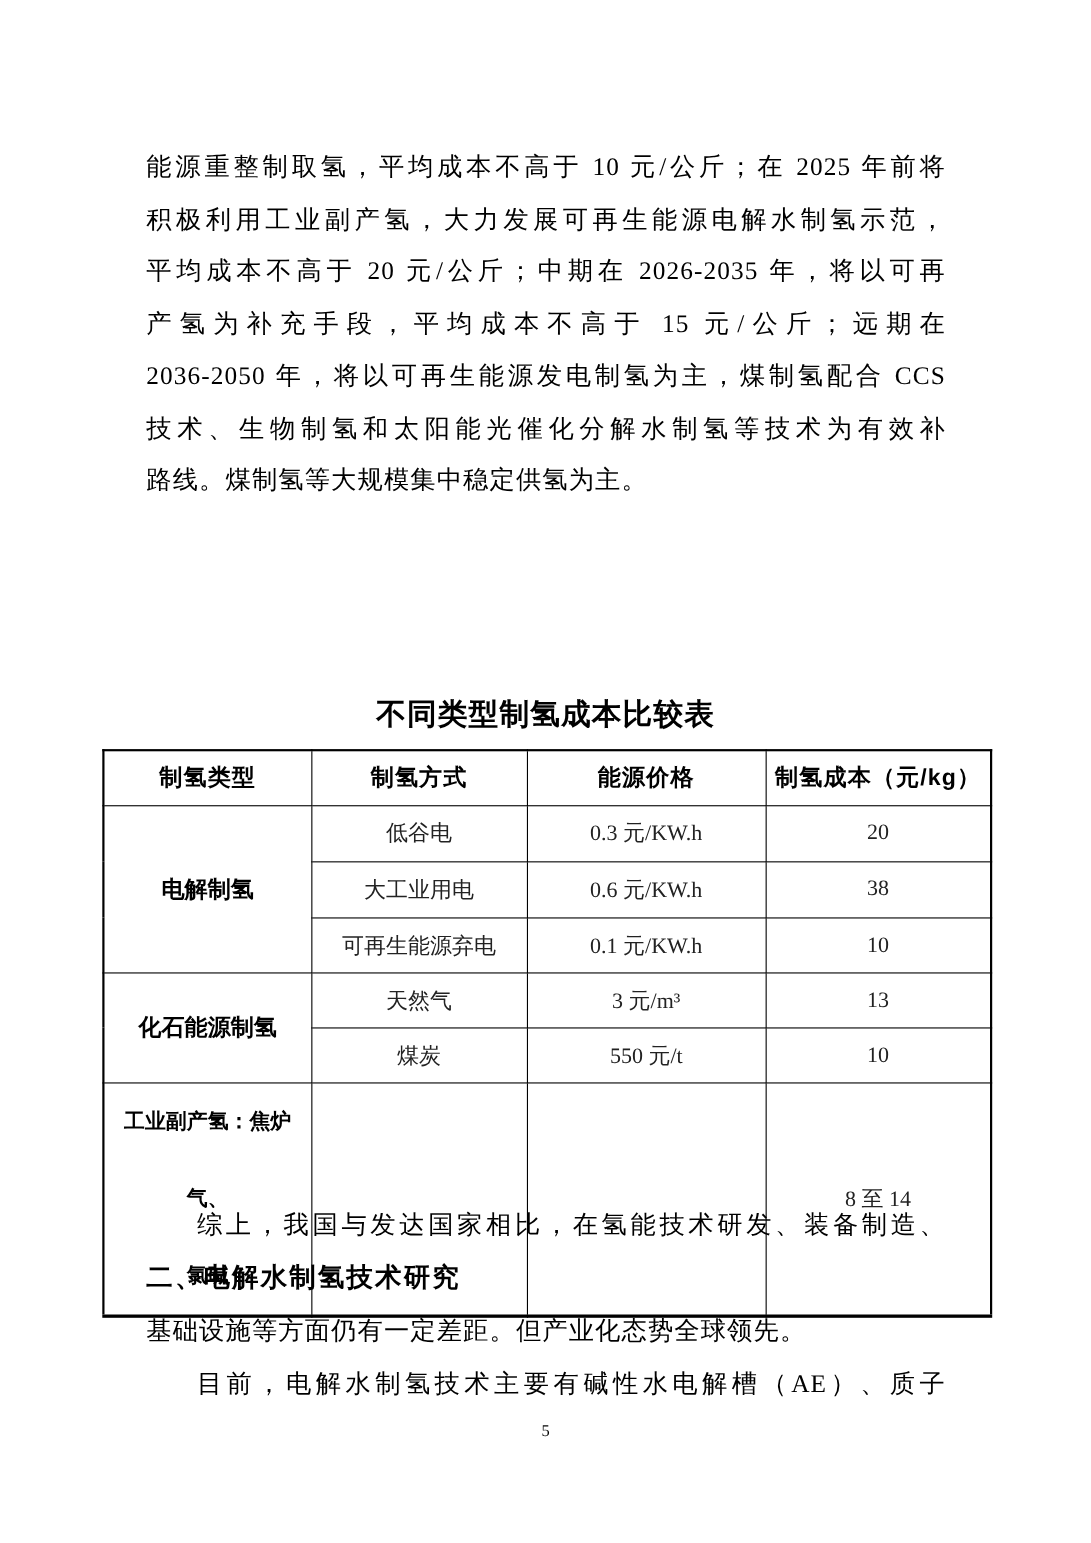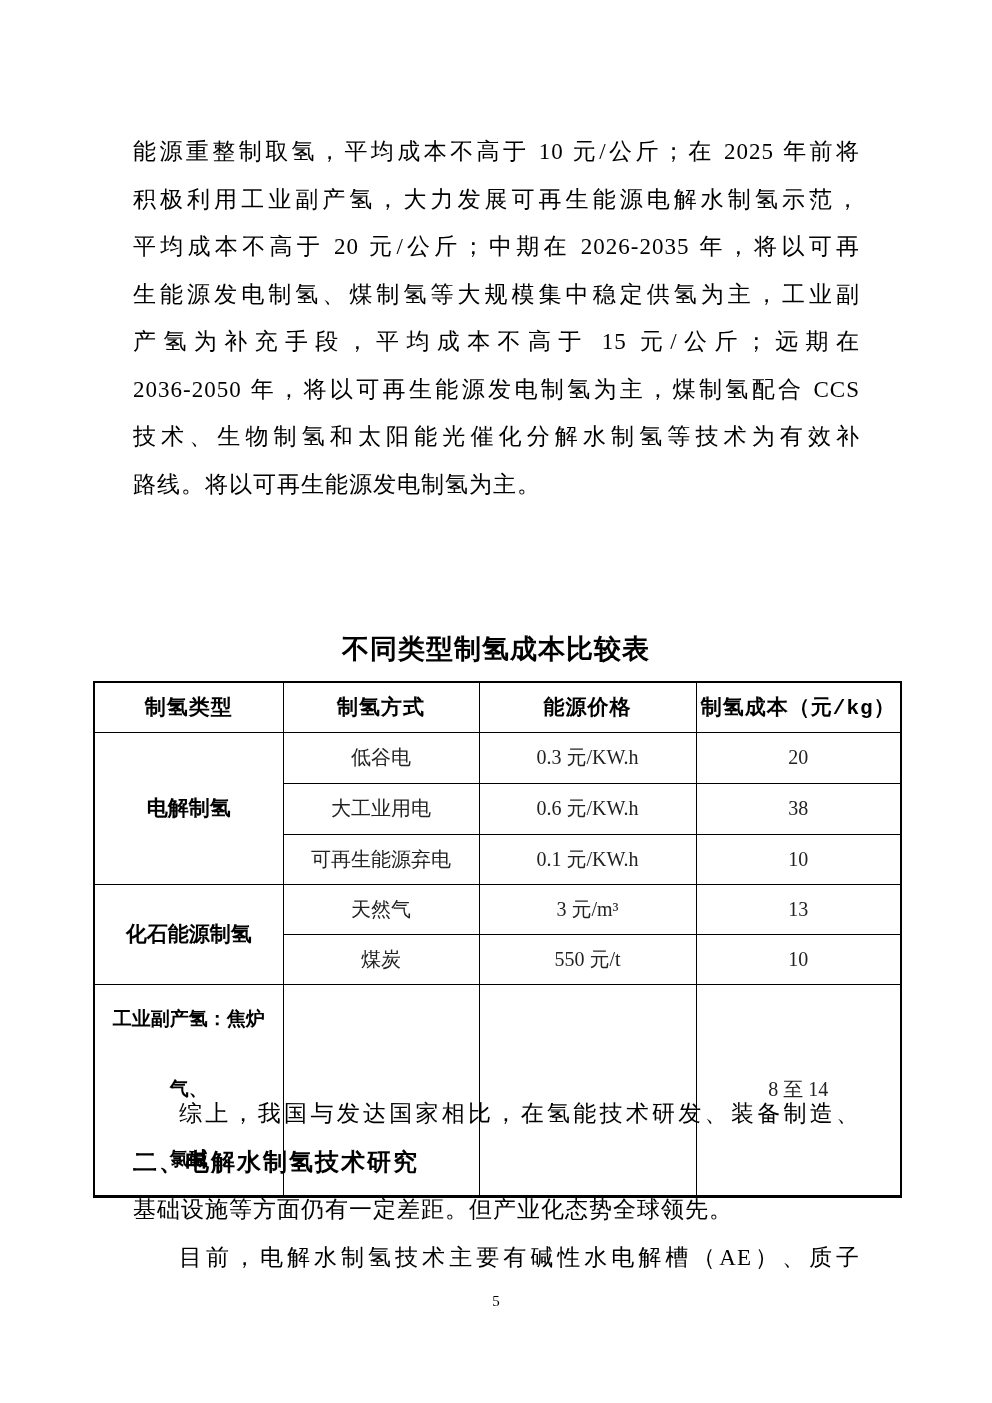--- a/index.html
+++ b/index.html
@@ -74,21 +74,21 @@
   table.cost-table col.c4 { width: 205px; }
   table.cost-table th,
   table.cost-table td {
     border: 1px solid #000000;
     text-align: center;
     vertical-align: middle;
     padding: 0;
     overflow: hidden;
   }
   table.cost-table th {
-    font-family: Liberation Mono, monospace;
+    font-family: Liberation Sans, sans-serif;
     font-weight: bold;
     font-size: 21px;
     letter-spacing: 1px;
   }
   table.cost-table td {
     font-family: "Liberation Serif", "DejaVu Serif", serif;
     font-size: 20px;
     color: #222222;
   }
   table.cost-table td.type-cell {
@@ -119,25 +119,24 @@
 </style>
 </head>
 <body>
 
 <div class="page">
 
   <div class="para p1">
     <div class="line">能源重整制取氢，平均成本不高于 10 元/公斤；在 2025 年前将</div>
     <div class="line">积极利用工业副产氢，大力发展可再生能源电解水制氢示范，</div>
     <div class="line">平均成本不高于 20 元/公斤；中期在 2026-2035 年，将以可再</div>
-    <div class="line">生能源发电制氢、煤制氢等大规模集中稳定供氢为主，工业副</div>
     <div class="line">产氢为补充手段，平均成本不高于 15 元/公斤；远期在</div>
     <div class="line">2036-2050 年，将以可再生能源发电制氢为主，煤制氢配合 CCS</div>
     <div class="line">技术、生物制氢和太阳能光催化分解水制氢等技术为有效补</div>
-    <div class="line short">路线。将以可再生能源发电制氢为主。</div>
+    <div class="line short">路线。煤制氢等大规模集中稳定供氢为主。</div>
   </div>
 
   <div class="table-title">不同类型制氢成本比较表</div>
 
   <table class="cost-table">
     <colgroup>
       <col class="c1">
         <col class="c2">
         <col class="c3">
         <col class="c4">

